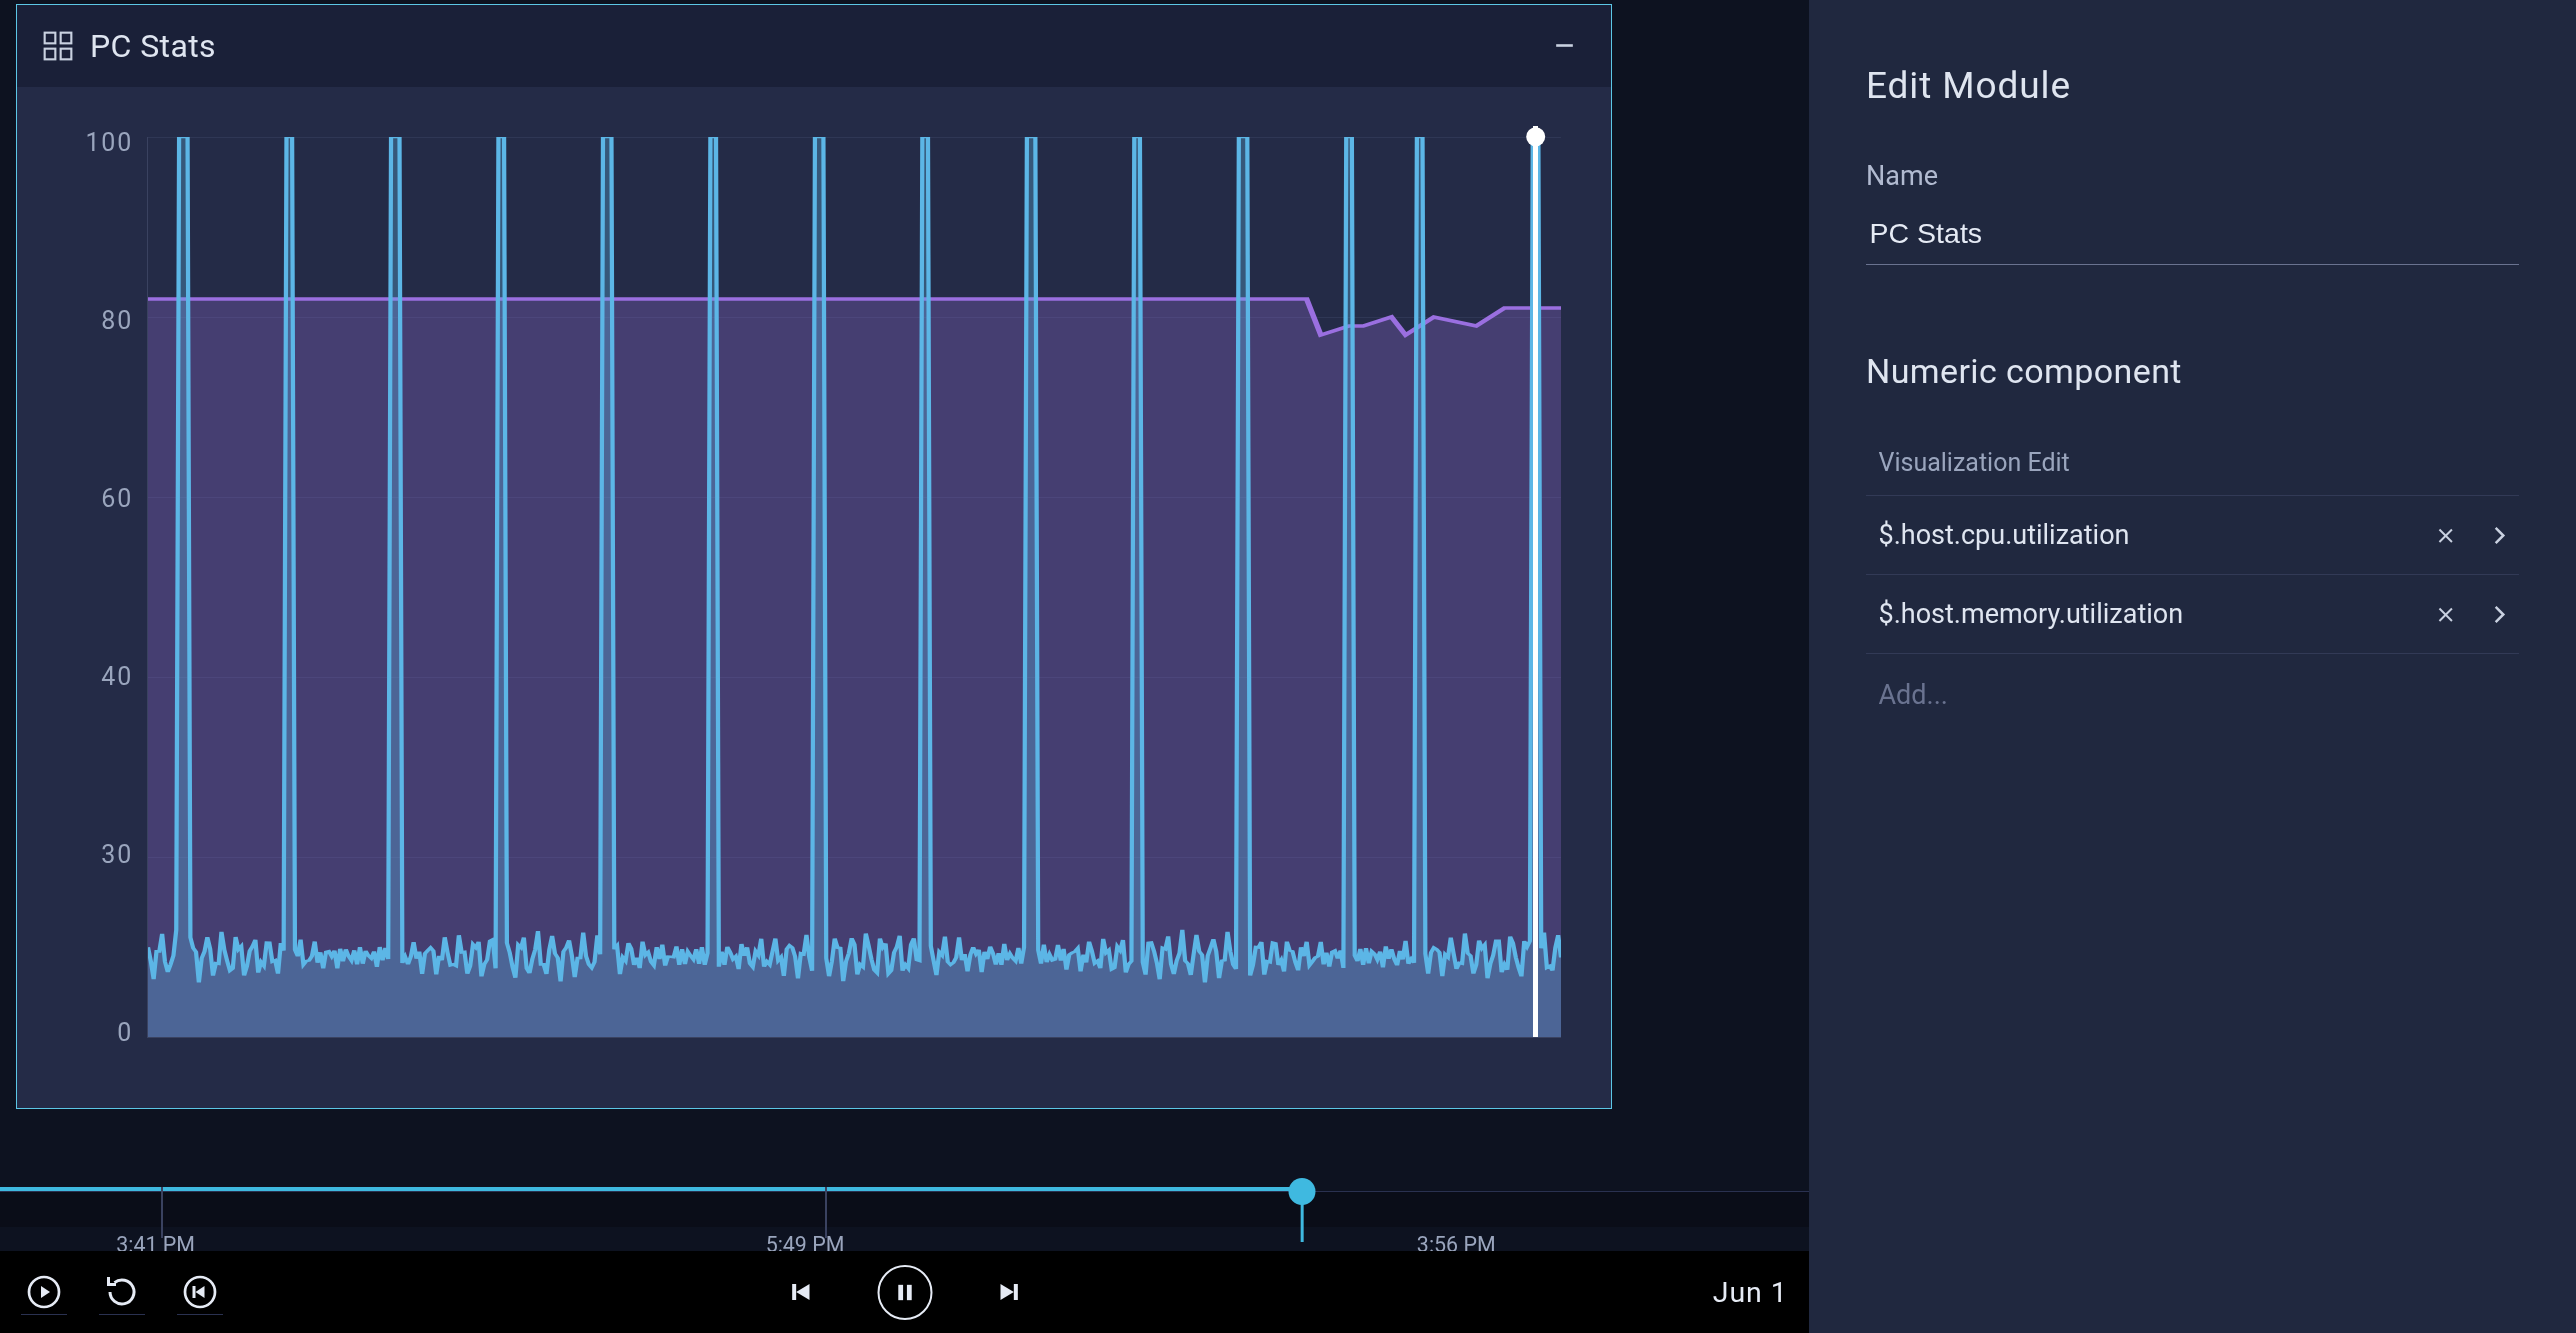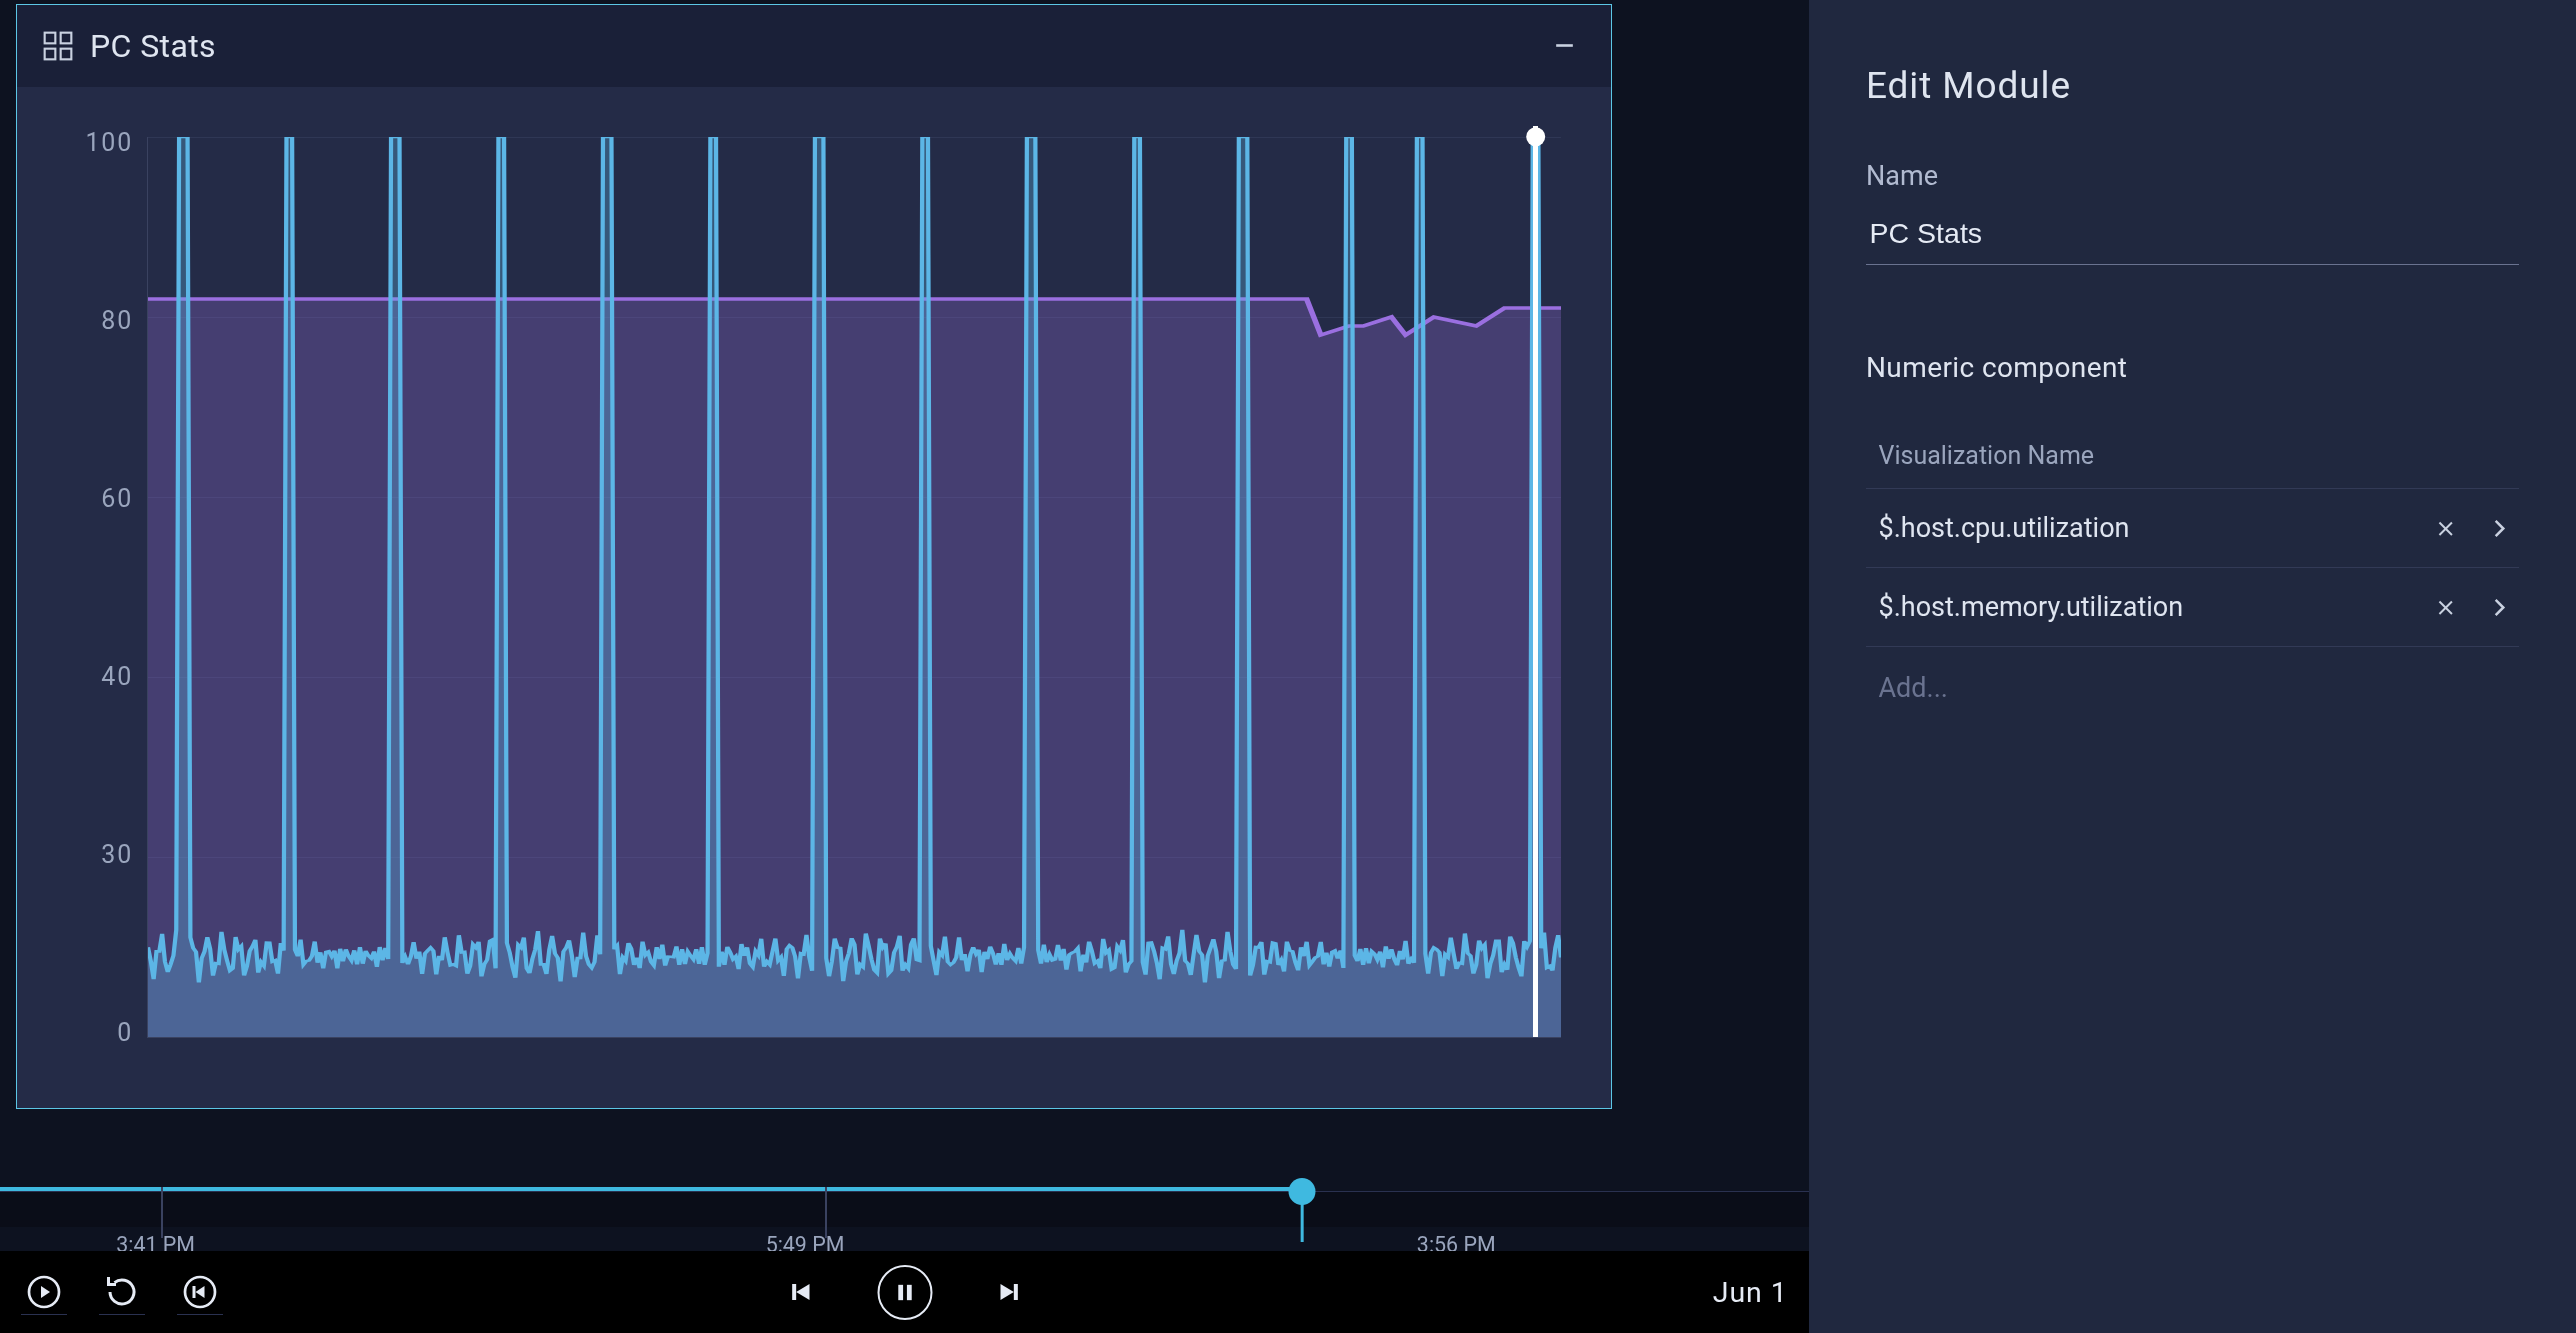--- a/index.html
+++ b/index.html
@@ -231,21 +231,21 @@
     background: transparent;
     border: none;
     border-bottom: 0.9px solid #6a7390;
     color: #e6ebf5;
     font-size: 28.5px;
     padding: 9px 3.6px 14.3px 3.6px;
     outline: none;
     caret-color: #e6ebf5;
   }
   .section-title {
-    font-size: 28px;
+    font-size: 34px;
     font-weight: 400;
     margin-top: 86px;
     margin-bottom: 39px;
     color: #dfe5f0;
     letter-spacing: 0.4px;
   }
   .subrow {
     font-size: 25px;
     color: #9aa5bd;
     padding: 18px 3.6px 18px 12.5px;
@@ -475,21 +475,21 @@
 
   <div class="side-panel">
     <h1>Edit Module</h1>
 
     <div class="field-label">Name</div>
     <input class="text-input" type="text" value="PC Stats" style="">
 
     <div class="section-title">Numeric component</div>
 
     <div class="subrow">
-      <span>Visualization Name</span>
+      <span>Visualization Edit</span>
     </div>
 
     <div id="ds-list">
         <div class="ds-row">
           <span class="label">$.host.cpu.utilization</span>
           <span class="row-icon">
             <svg width="21.4" height="21.4" viewBox="0 0 24 24" stroke="#c9d1e0" stroke-width="2.2">
               <line x1="5" y1="5" x2="19" y2="19"></line>
               <line x1="19" y1="5" x2="5" y2="19"></line>
             </svg>

